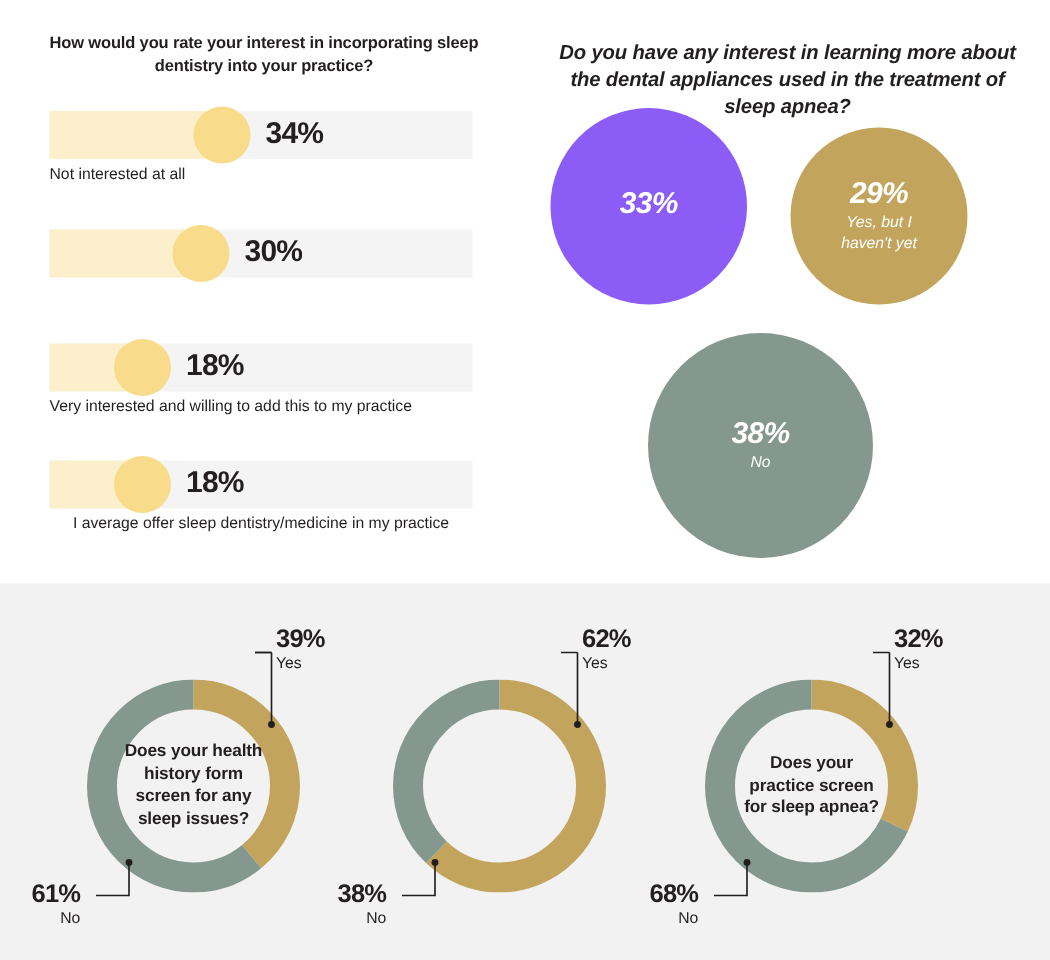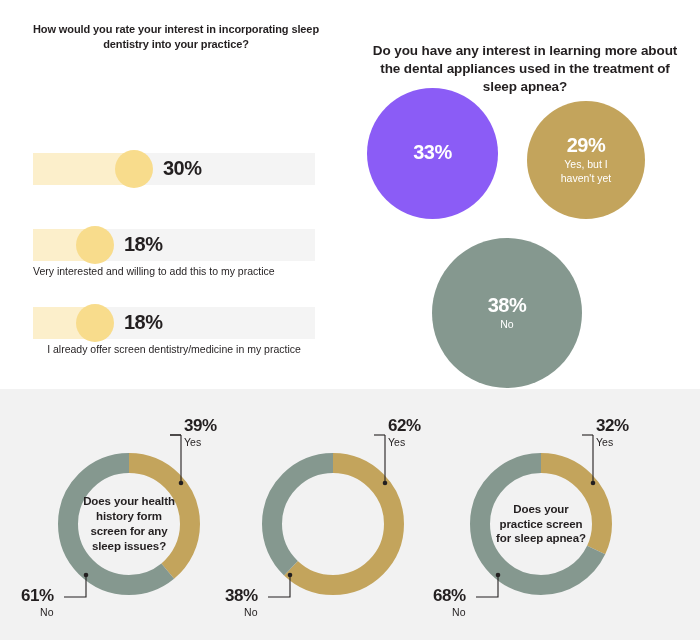--- a/index.html
+++ b/index.html
@@ -28,21 +28,21 @@
   .bar-value{
     position:absolute;top:4px;font-size:20px;font-weight:bold;letter-spacing:-0.5px;color:#231f20;
   }
   .bar-caption{
     position:absolute;width:282px;font-size:10.5px;line-height:1.2;color:#231f20;
   }
   .cap-left{text-align:left;}
   .cap-center{text-align:center;}
 
   
-  .circles-block{position:absolute;left:350px;top:16px;width:350px;height:389px;}
+  .circles-block{position:absolute;left:350px;top:0;width:350px;height:389px;font-style:italic;}
   .circles-title{
     position:absolute;left:20px;top:26px;width:310px;text-align:center;
     font-size:13.5px;font-weight:bold;line-height:1.35;letter-spacing:-0.1px;color:#231f20;
   }
   .bubble{
     position:absolute;border-radius:50%;
     display:flex;flex-direction:column;align-items:center;justify-content:center;
     color:#ffffff;text-align:center;box-sizing:border-box;
   }
   .bubble .pct{font-size:20px;font-weight:bold;letter-spacing:-0.5px;line-height:1;margin-bottom:3px;}
@@ -65,20 +65,28 @@
   .leader{position:absolute;}
 </style>
 </head>
 <body>
 
 <div class="panel-top"></div>
 
 <div class="bars-block">
   <div class="bars-title">How would you rate your interest in incorporating sleep dentistry into your practice?</div>
 
+  <div class="bar-row" style="top:74px;">
+    <div class="bar-track">
+      <div class="bar-fill" style="width:115px;"></div>
+      <div class="bar-knob" style="left:96px;"></div>
+      <div class="bar-value" style="left:144px;">34%</div>
+    </div>
+    <div class="bar-caption cap-left" style="top:36px;left:0;">Not interested at all</div>
+  </div>
 
   <div class="bar-row" style="top:153px;">
     <div class="bar-track">
       <div class="bar-fill" style="width:101px;"></div>
       <div class="bar-knob" style="left:82px;"></div>
       <div class="bar-value" style="left:130px;">30%</div>
     </div>
   </div>
 
   <div class="bar-row" style="top:229px;">
@@ -89,21 +97,21 @@
     </div>
     <div class="bar-caption cap-left" style="top:36px;left:0;">Very interested and willing to add this to my practice</div>
   </div>
 
   <div class="bar-row" style="top:307px;">
     <div class="bar-track">
       <div class="bar-fill" style="width:62px;"></div>
       <div class="bar-knob" style="left:43px;"></div>
       <div class="bar-value" style="left:91px;">18%</div>
     </div>
-    <div class="bar-caption cap-center" style="top:36px;left:0;">I already offer screen dentistry/medicine in my practice</div>
+    <div class="bar-caption cap-center" style="top:36px;left:0;">I average offer sleep dentistry/medicine in my practice</div>
   </div>
 </div>
 
 <div class="circles-block">
   <div class="circles-title">Do you have any interest in learning more about the dental appliances used in the treatment of sleep apnea?</div>
 
   <div class="bubble" style="left:17px;top:72px;width:131px;height:131px;background:#8b5cf6;">
     <div class="pct">33%</div>
   </div>
 

